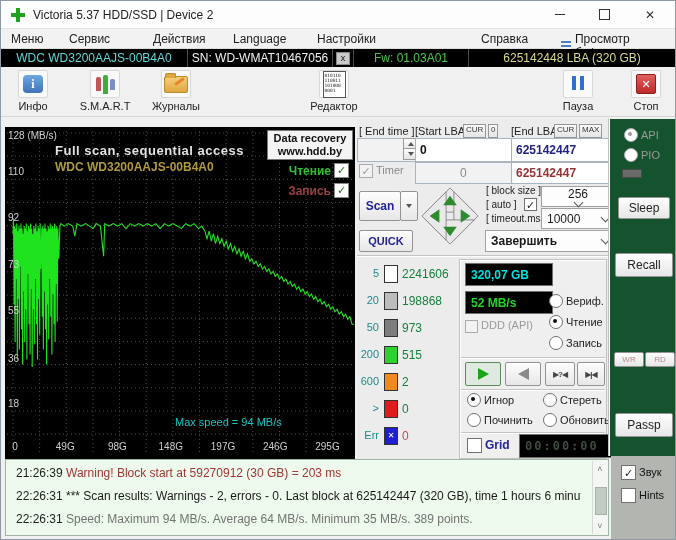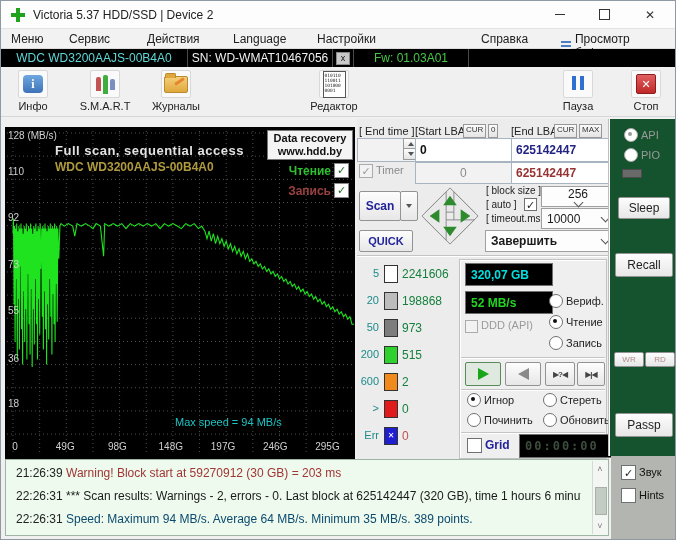--- a/index.html
+++ b/index.html
@@ -133,38 +133,39 @@
       </div>
     <div class="abs winbtn" id="btn-close">
         <span>✕</span>
       </div>
   </div>
 
   <div class="abs" id="menubar">
     <div id="menu-items">
         <span class="menu-item" style="left: 10px;">Меню</span>
         <span class="menu-item" style="left: 68px;">Сервис</span>
-        <span class="menu-item" style="left: 146px;">Действия</span>
+        <span class="menu-item" style="left: 152px;">Действия</span>
         <span class="menu-item" style="left: 232px;">Language</span>
         <span class="menu-item" style="left: 316px;">Настройки</span>
         <span class="menu-item" style="left: 480px;">Справка</span>
       </div>
     <div class="abs" id="bufferbtn">
       <span id="buffericon"></span>
       <span>Просмотр буфера</span>
     </div>
   </div>
 
   <div class="abs" id="drivebar">
     <div class="dseg" id="d-model">WDC WD3200AAJS-00B4A0</div>
     <div class="dseg" id="d-serial">SN: WD-WMAT10467056</div>
     <div class="dseg" id="d-x">
         <span>x</span>
       </div>
     <div class="dseg" id="d-fw">Fw: 01.03A01</div>
+    <div class="dseg" id="d-cap">625142448 LBA (320 GB)</div>
   </div>
 
   <div class="abs" id="toolbarbg"></div>
   <div class="tbtn" style="left:8px;width:48px;">
     <span class="ic">
         <span id="ic-info">i</span>
       </span>
     <span class="lb">Инфо</span>
   </div>
   <div class="tbtn" style="left:74px;width:60px;">
@@ -429,21 +430,21 @@
         <div class="logrow" style="top: 3px;">
           <span class="logtime">21:26:39</span>
           <span class="logtext" style="color: rgb(162, 53, 53);">Warning! Block start at 59270912 (30 GB)  = 203 ms</span>
         </div>
         <div class="logrow" style="top: 26px;">
           <span class="logtime">22:26:31</span>
           <span class="logtext" style="color: rgb(26, 26, 26);">*** Scan results: Warnings - 2, errors - 0. Last block at 625142447 (320 GB), time 1 hours 6 minutes .</span>
         </div>
         <div class="logrow" style="top: 49px;">
           <span class="logtime">22:26:31</span>
-          <span class="logtext" style="color: #0c4a6e;">Speed: Maximum 94 MB/s. Average 64 MB/s. Minimum 35 MB/s. 389 points.</span>
+          <span class="logtext" style="color: #737373;">Speed: Maximum 94 MB/s. Average 64 MB/s. Minimum 35 MB/s. 389 points.</span>
         </div>
       </div>
     <div id="scrollbar">
       <span class="scar" style="top:3px;">˄</span>
       <div id="sthumb"></div>
       <span class="scar" style="bottom:3px;">˅</span>
     </div>
   </div>
 
   <div class="abs" id="braypanel">

